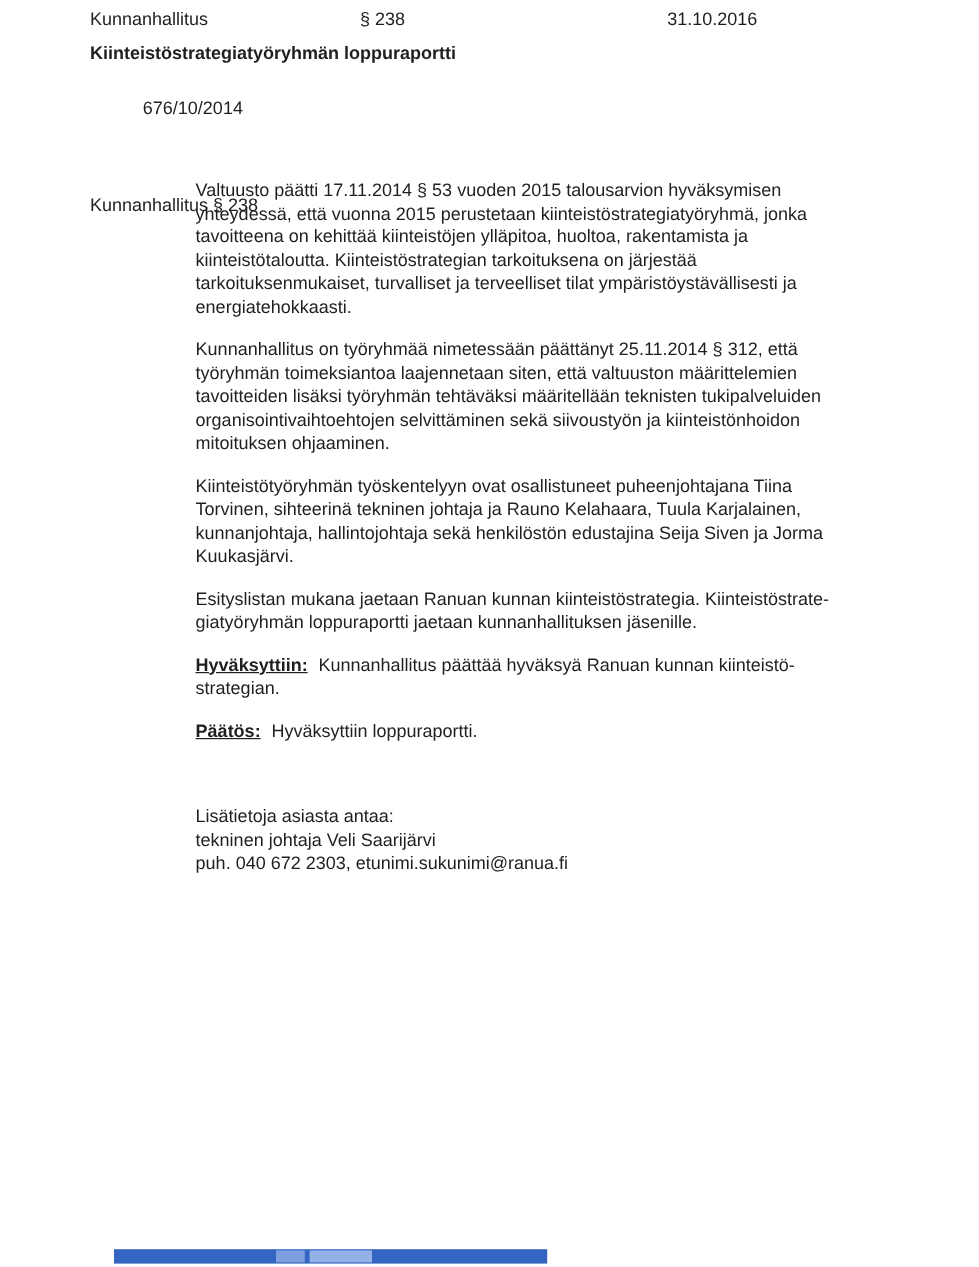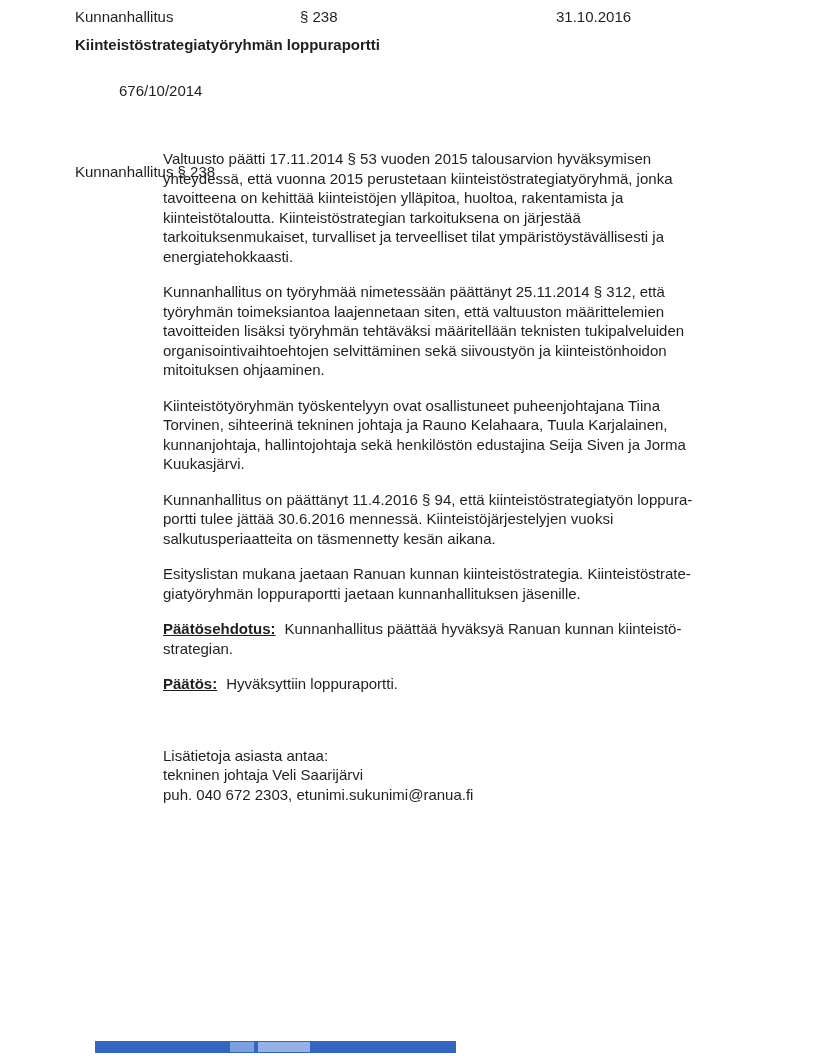--- a/index.html
+++ b/index.html
@@ -62,26 +62,25 @@
   <div class="subheading">Kunnanhallitus § 238</div>
 
   <div class="body-text">
 
     <p class="para">Valtuusto päätti 17.11.2014 § 53 vuoden 2015 talousarvion hyväksymisen<br>yhteydessä, että vuonna 2015 perustetaan kiinteistöstrategiatyöryhmä, jonka<br>tavoitteena on kehittää kiinteistöjen ylläpitoa, huoltoa, rakentamista ja<br>kiinteistötaloutta. Kiinteistöstrategian tarkoituksena on järjestää<br>tarkoituksenmukaiset, turvalliset ja terveelliset tilat ympäristöystävällisesti ja<br>energiatehokkaasti.</p>
 
     <p class="para">Kunnanhallitus on työryhmää nimetessään päättänyt 25.11.2014 § 312, että<br>työryhmän toimeksiantoa laajennetaan siten, että valtuuston määrittelemien<br>tavoitteiden lisäksi työryhmän tehtäväksi määritellään teknisten tukipalveluiden<br>organisointivaihtoehtojen selvittäminen sekä siivoustyön ja kiinteistönhoidon<br>mitoituksen ohjaaminen.</p>
 
     <p class="para">Kiinteistötyöryhmän työskentelyyn ovat osallistuneet puheenjohtajana Tiina<br>Torvinen, sihteerinä tekninen johtaja ja Rauno Kelahaara, Tuula Karjalainen,<br>kunnanjohtaja, hallintojohtaja sekä henkilöstön edustajina Seija Siven ja Jorma<br>Kuukasjärvi.</p>
 
-    <p class="para">Kunnanhallitus on päättänyt 11.4.2016 § 94, että kiinteistöstrategiatyön loppura-<br>portti tulee jättää 30.6.2016 mennessä. Kiinteistöjärjestelyjen vuoksi<br>salkutusperiaatteita on täsmennetty kesän aikana.</p>
 
     <p class="para">Esityslistan mukana jaetaan Ranuan kunnan kiinteistöstrategia. Kiinteistöstrate-<br>giatyöryhmän loppuraportti jaetaan kunnanhallituksen jäsenille.</p>
 
     <p class="para">
-      <span class="label-underline">Päätösehdotus:</span><span>Kunnanhallitus päättää hyväksyä Ranuan kunnan kiinteistö-<br>strategian.</span>
+      <span class="label-underline">Hyväksyttiin:</span><span>Kunnanhallitus päättää hyväksyä Ranuan kunnan kiinteistö-<br>strategian.</span>
     </p>
 
     <p class="para">
       <span class="label-underline">Päätös:</span><span>Hyväksyttiin loppuraportti.</span>
     </p>
 
     <p class="para contact">Lisätietoja asiasta antaa:<br>tekninen johtaja Veli Saarijärvi<br>puh. 040 672 2303, etunimi.sukunimi@ranua.fi</p>
 
   </div>
 

